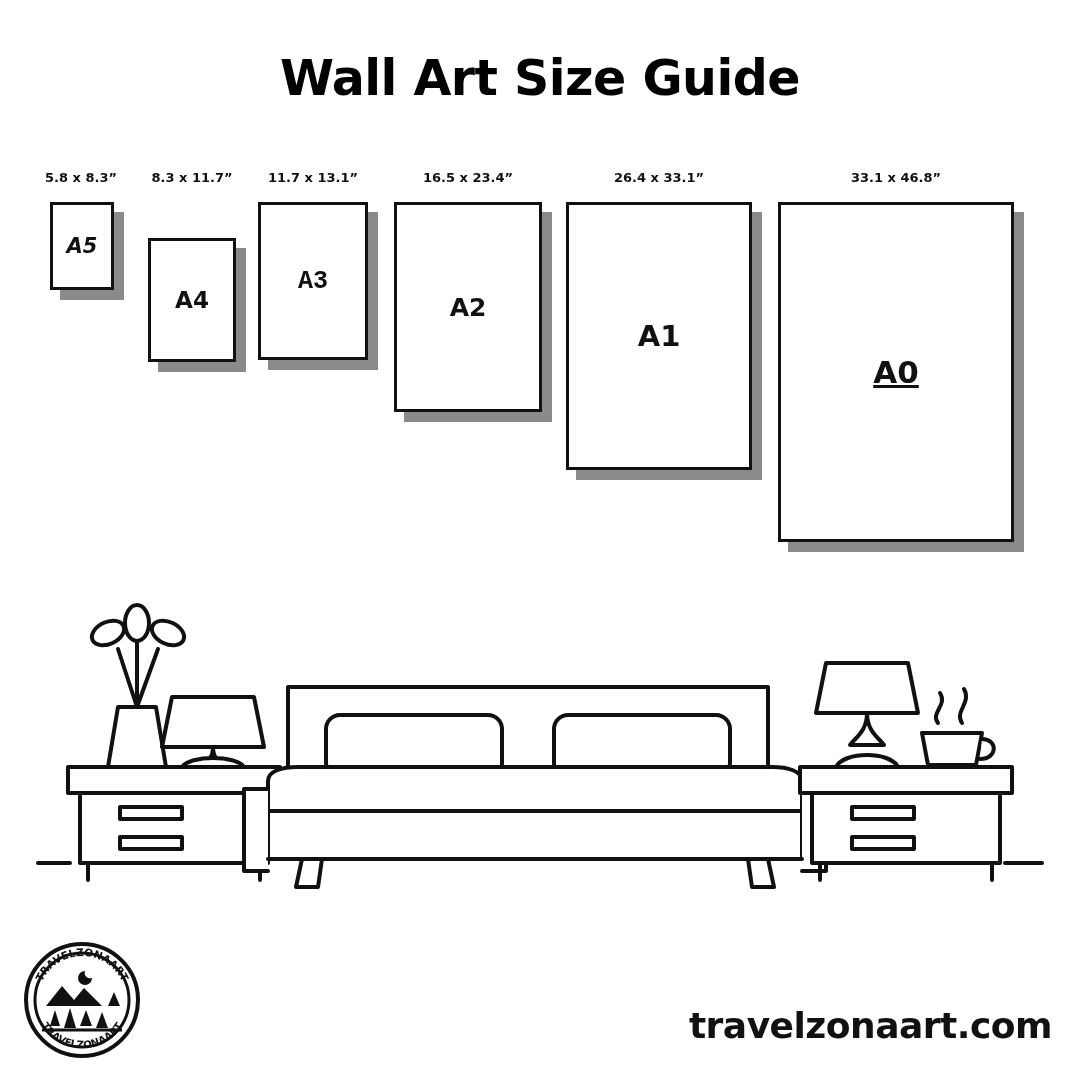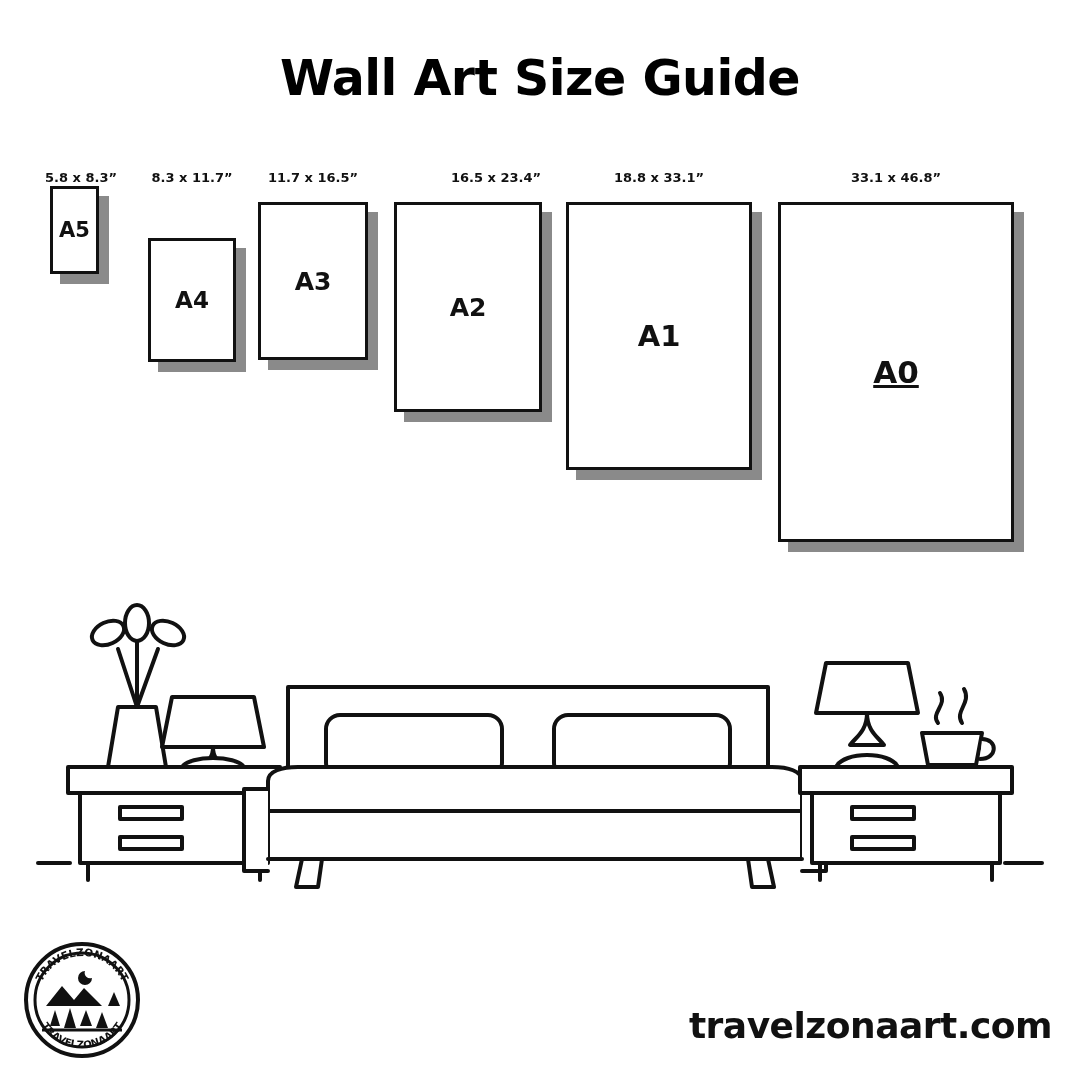--- a/index.html
+++ b/index.html
@@ -116,56 +116,56 @@
   }
 </style>
 </head>
 <body>
 
 <div id="page-title">Wall Art Size Guide</div>
 
 <div id="sizes">
     <div class="size-item" style="left: 50px; top: 0px; width: 62px;">
       <div class="size-caption" style="left: 50%; transform: translateX(-50%); width: auto;">5.8 x 8.3”</div>
-      <div class="frame-wrap" style="top: 16px; width: 49px; height: 88px;">
+      <div class="frame-wrap" style="top: 32px; width: 64px; height: 88px; font-style: italic;">
         <div class="frame-shadow" style="background: rgb(138, 138, 138);"></div>
         <div class="frame-box">
           <span class="frame-label" style="font-size: 21px;">A5</span>
         </div>
       </div>
     </div>
     <div class="size-item" style="left: 148px; top: 0px; width: 88px;">
       <div class="size-caption" style="left: 50%; transform: translateX(-50%); width: auto;">8.3 x 11.7”</div>
       <div class="frame-wrap" style="top: 32px; width: 88px; height: 124px; margin-top: 36px;">
         <div class="frame-shadow" style="background: rgb(138, 138, 138);"></div>
         <div class="frame-box">
           <span class="frame-label" style="font-size: 23px;">A4</span>
         </div>
       </div>
     </div>
     <div class="size-item" style="left: 258px; top: 0px; width: 110px;">
-      <div class="size-caption" style="left: 50%; transform: translateX(-50%); width: auto;">11.7 x 16.5”</div>
+      <div class="size-caption" style="left: 50%; transform: translateX(-50%); width: auto;">11.7 x 13.1”</div>
       <div class="frame-wrap" style="top: 32px; width: 110px; height: 158px;">
         <div class="frame-shadow" style="background: rgb(138, 138, 138);"></div>
         <div class="frame-box">
-          <span class="frame-label" style="font-size: 25px;">A3</span>
+          <span class="frame-label" style="font-size: 25px; font-family: Liberation Mono, monospace;">A3</span>
         </div>
       </div>
     </div>
     <div class="size-item" style="left: 394px; top: 0px; width: 148px;">
-      <div class="size-caption" style="left: 50%; transform: translateX(-50%); width: auto; margin-left: 28px;">16.5 x 23.4”</div>
+      <div class="size-caption" style="left: 50%; transform: translateX(-50%); width: auto;">16.5 x 23.4”</div>
       <div class="frame-wrap" style="top: 32px; width: 148px; height: 210px;">
         <div class="frame-shadow" style="background: rgb(138, 138, 138);"></div>
         <div class="frame-box">
           <span class="frame-label" style="font-size: 25px;">A2</span>
         </div>
       </div>
     </div>
     <div class="size-item" style="left: 566px; top: 0px; width: 186px;">
-      <div class="size-caption" style="left: 50%; transform: translateX(-50%); width: auto;">18.8 x 33.1”</div>
+      <div class="size-caption" style="left: 50%; transform: translateX(-50%); width: auto;">26.4 x 33.1”</div>
       <div class="frame-wrap" style="top: 32px; width: 186px; height: 268px; text-align: center;">
         <div class="frame-shadow" style="background: rgb(138, 138, 138);"></div>
         <div class="frame-box">
           <span class="frame-label" style="font-size: 29px;">A1</span>
         </div>
       </div>
     </div>
     <div class="size-item" style="left: 778px; top: 0px; width: 236px;">
       <div class="size-caption" style="left: 50%; transform: translateX(-50%); width: auto;">33.1 x 46.8”</div>
       <div class="frame-wrap" style="top: 32px; width: 236px; height: 340px;">

